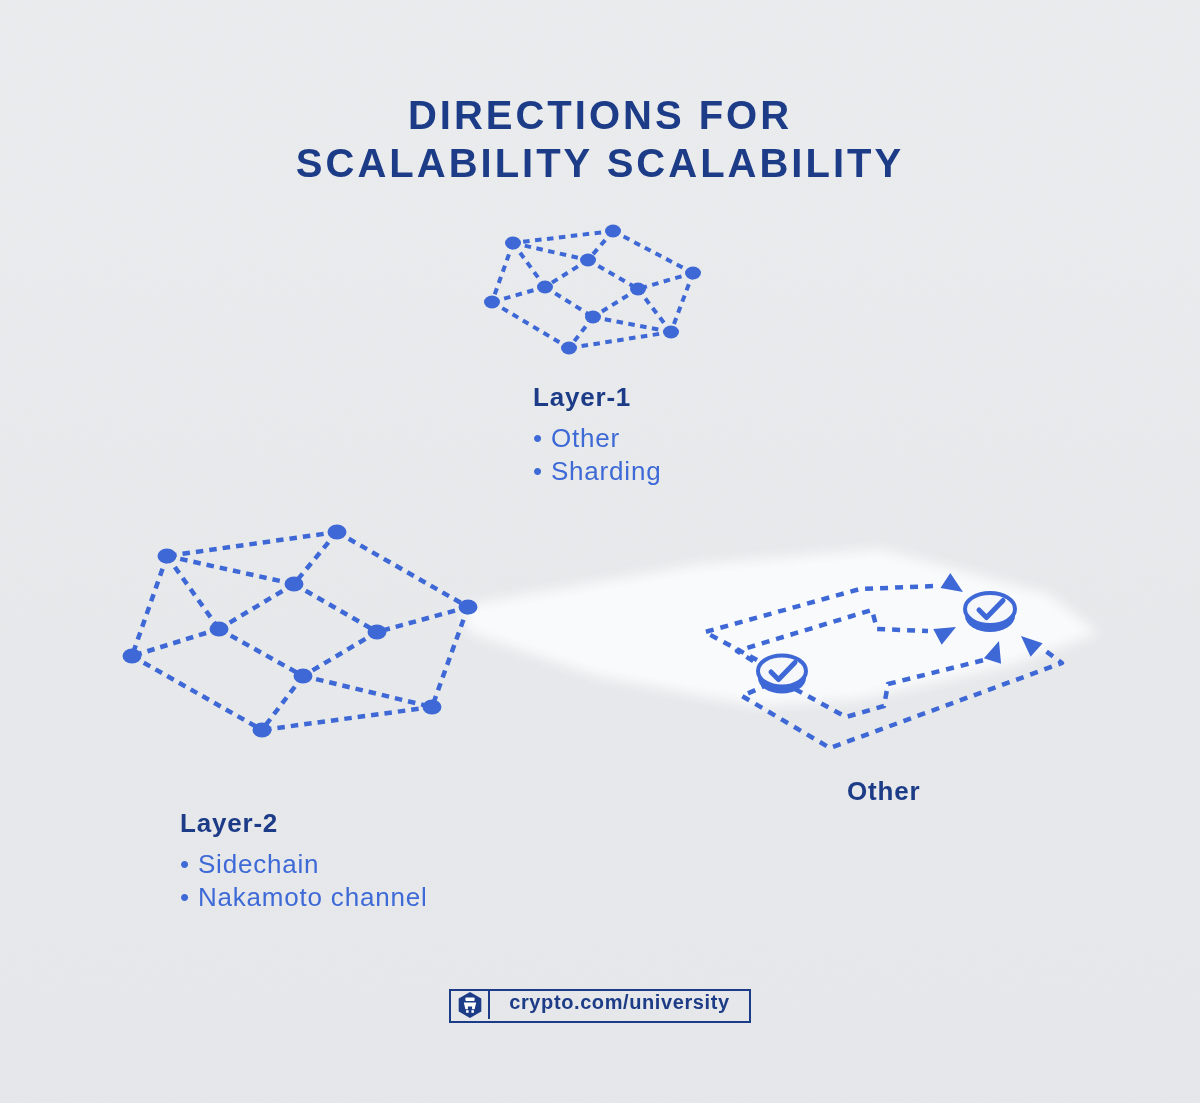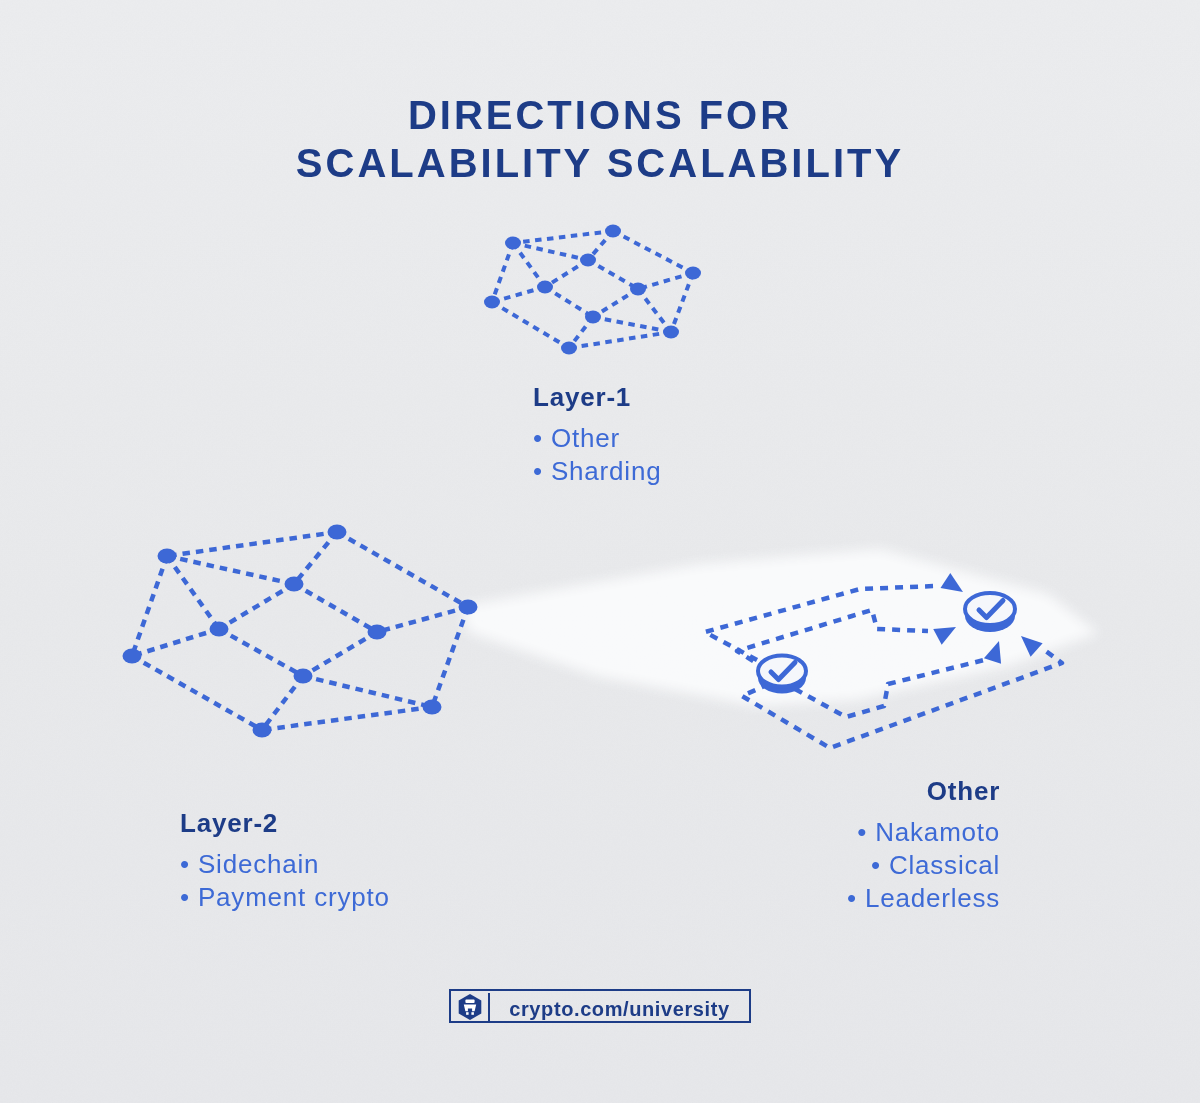--- a/index.html
+++ b/index.html
@@ -26,21 +26,21 @@
   .label-block li{
     font-size:26px;line-height:33px;color:#3d6ad6;letter-spacing:0.8px;
   }
   .label-block li::before{content:"• ";color:#3d6ad6;}
   .block-layer1{left:533px;top:382px;}
   .block-layer2{left:180px;top:776px;margin-top:32px;}
   .block-other{left:847px;top:776px;text-align:right;}
   .badge{
     position:absolute;left:449px;top:989px;width:302px;height:34px;
     border:2px solid #1d3c87;box-sizing:border-box;
-    display:flex;align-items:flex-end;cursor:pointer;background:transparent;
+    display:flex;align-items:flex-start;cursor:pointer;background:transparent;
   }
   .badge-logo-cell{
     width:39px;display:flex;align-items:center;justify-content:center;
     border-right:2px solid #1d3c87;box-sizing:border-box;
   }
   .badge-text{
     flex:1;display:flex;align-items:center;justify-content:center;
     font-size:20px;font-weight:bold;color:#1d3c87;letter-spacing:0.6px;
   }
   .grain{position:absolute;inset:0;pointer-events:none;}
@@ -148,31 +148,26 @@
     <ul>
         <li>Other</li>
         <li>Sharding</li>
       </ul>
   </div>
 
   <div class="label-block block-layer2">
     <h2>Layer-2</h2>
     <ul>
         <li>Sidechain</li>
-        <li>Payment crypto</li>
+        <li>Nakamoto channel</li>
       </ul>
   </div>
 
   <div class="label-block block-other">
     <h2>Other</h2>
-    <ul>
-        <li>Nakamoto</li>
-        <li>Classical</li>
-        <li>Leaderless</li>
-      </ul>
   </div>
 
   <div class="badge">
     <div class="badge-logo-cell">
       <svg width="26" height="28" viewBox="-13 -14 26 28">
         <polygon points="0,-13 11.3,-6.5 11.3,6.5 0,13 -11.3,6.5 -11.3,-6.5" fill="#1d3c87"></polygon>
         <rect x="-4.6" y="-7.6" width="9.2" height="3.6" rx="1" fill="#ffffff"></rect>
         <path d="M-6.2,-2.6 L6.2,-2.6 L4.6,4.2 L2.1,4.2 L2.1,1.4 L-2.1,1.4 L-2.1,4.2 L-4.6,4.2 Z" fill="#ffffff"></path>
         <rect x="-3.9" y="5.2" width="2.5" height="2.6" fill="#ffffff"></rect>
         <rect x="1.4" y="5.2" width="2.5" height="2.6" fill="#ffffff"></rect>

